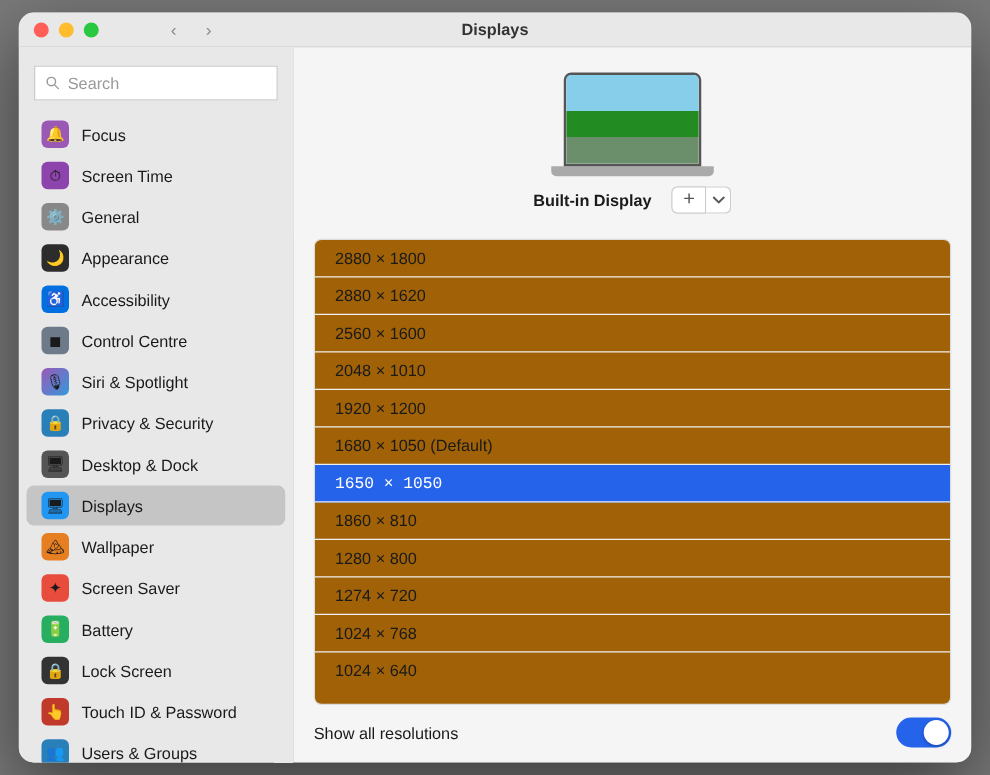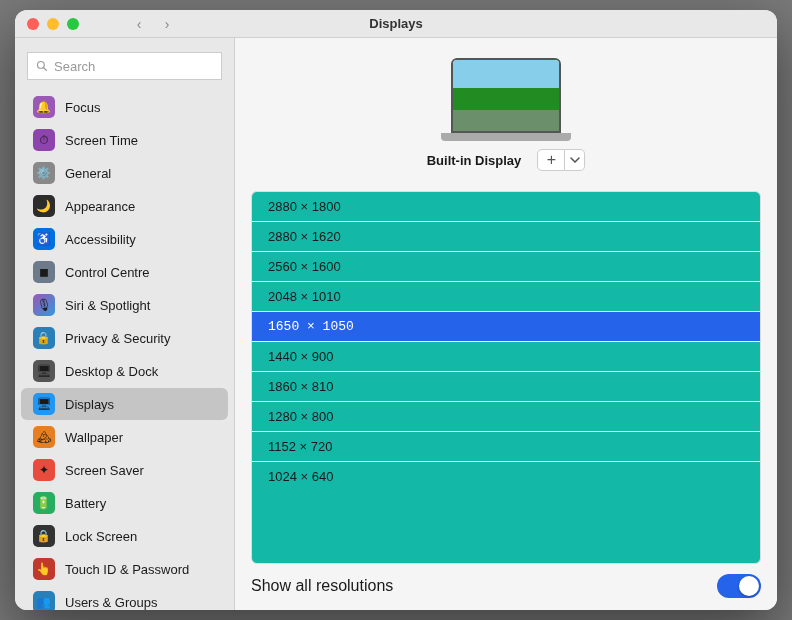--- a/index.html
+++ b/index.html
@@ -187,21 +187,21 @@
       border-radius: 0 5px 5px 0;
       cursor: pointer;
       display: flex;
       align-items: center;
       justify-content: center;
       color: #555;
     }
     .resolutions-list {
       flex: 1;
       overflow-y: auto;
-      background: #14b8a6;
+      background: #a16207;
       border: 1px solid #ddd;
       border-radius: 6px;
       margin: 0 16px;
     }
     .resolution-item {
       padding: 7px 16px;
       font-size: 13px;
       color: #1a1a1a;
       cursor: pointer;
       border-bottom: 1px solid #f0f0f0;
@@ -210,21 +210,21 @@
     .resolution-item.selected {
       background: #2563eb;
       color: white;
       font-family: Liberation Mono, monospace;
     }
     .show-all-row {
       display: flex;
       align-items: center;
       justify-content: space-between;
       padding: 10px 16px 12px;
-      font-size: 16px;
+      font-size: 13px;
       color: #1a1a1a;
       text-align: right;
     }
     .toggle-switch {
       width: 44px; height: 24px;
       background: #2563eb;
       border-radius: 12px;
       position: relative;
       cursor: pointer;
     }
@@ -348,25 +348,27 @@
               </svg>
             </button>
           </div>
         </div>
       </div>
       <div class="resolutions-list" id="resolutions-container">
           <div class="resolution-item">2880 × 1800</div>
           <div class="resolution-item">2880 × 1620</div>
           <div class="resolution-item">2560 × 1600</div>
           <div class="resolution-item">2048 × 1010</div>
+          <div class="resolution-item">1920 × 1200</div>
+          <div class="resolution-item">1680 × 1050 (Default)</div>
           <div class="resolution-item selected">1650 × 1050</div>
-          <div class="resolution-item">1440 × 900</div>
           <div class="resolution-item">1860 × 810</div>
           <div class="resolution-item">1280 × 800</div>
-          <div class="resolution-item">1152 × 720</div>
+          <div class="resolution-item">1274 × 720</div>
+          <div class="resolution-item">1024 × 768</div>
           <div class="resolution-item">1024 × 640</div>
         </div>
       <div class="show-all-row">
         <span>Show all resolutions</span>
         <div class="toggle-switch">
           <div class="toggle-knob"></div>
         </div>
       </div>
     </div>
   </div>

